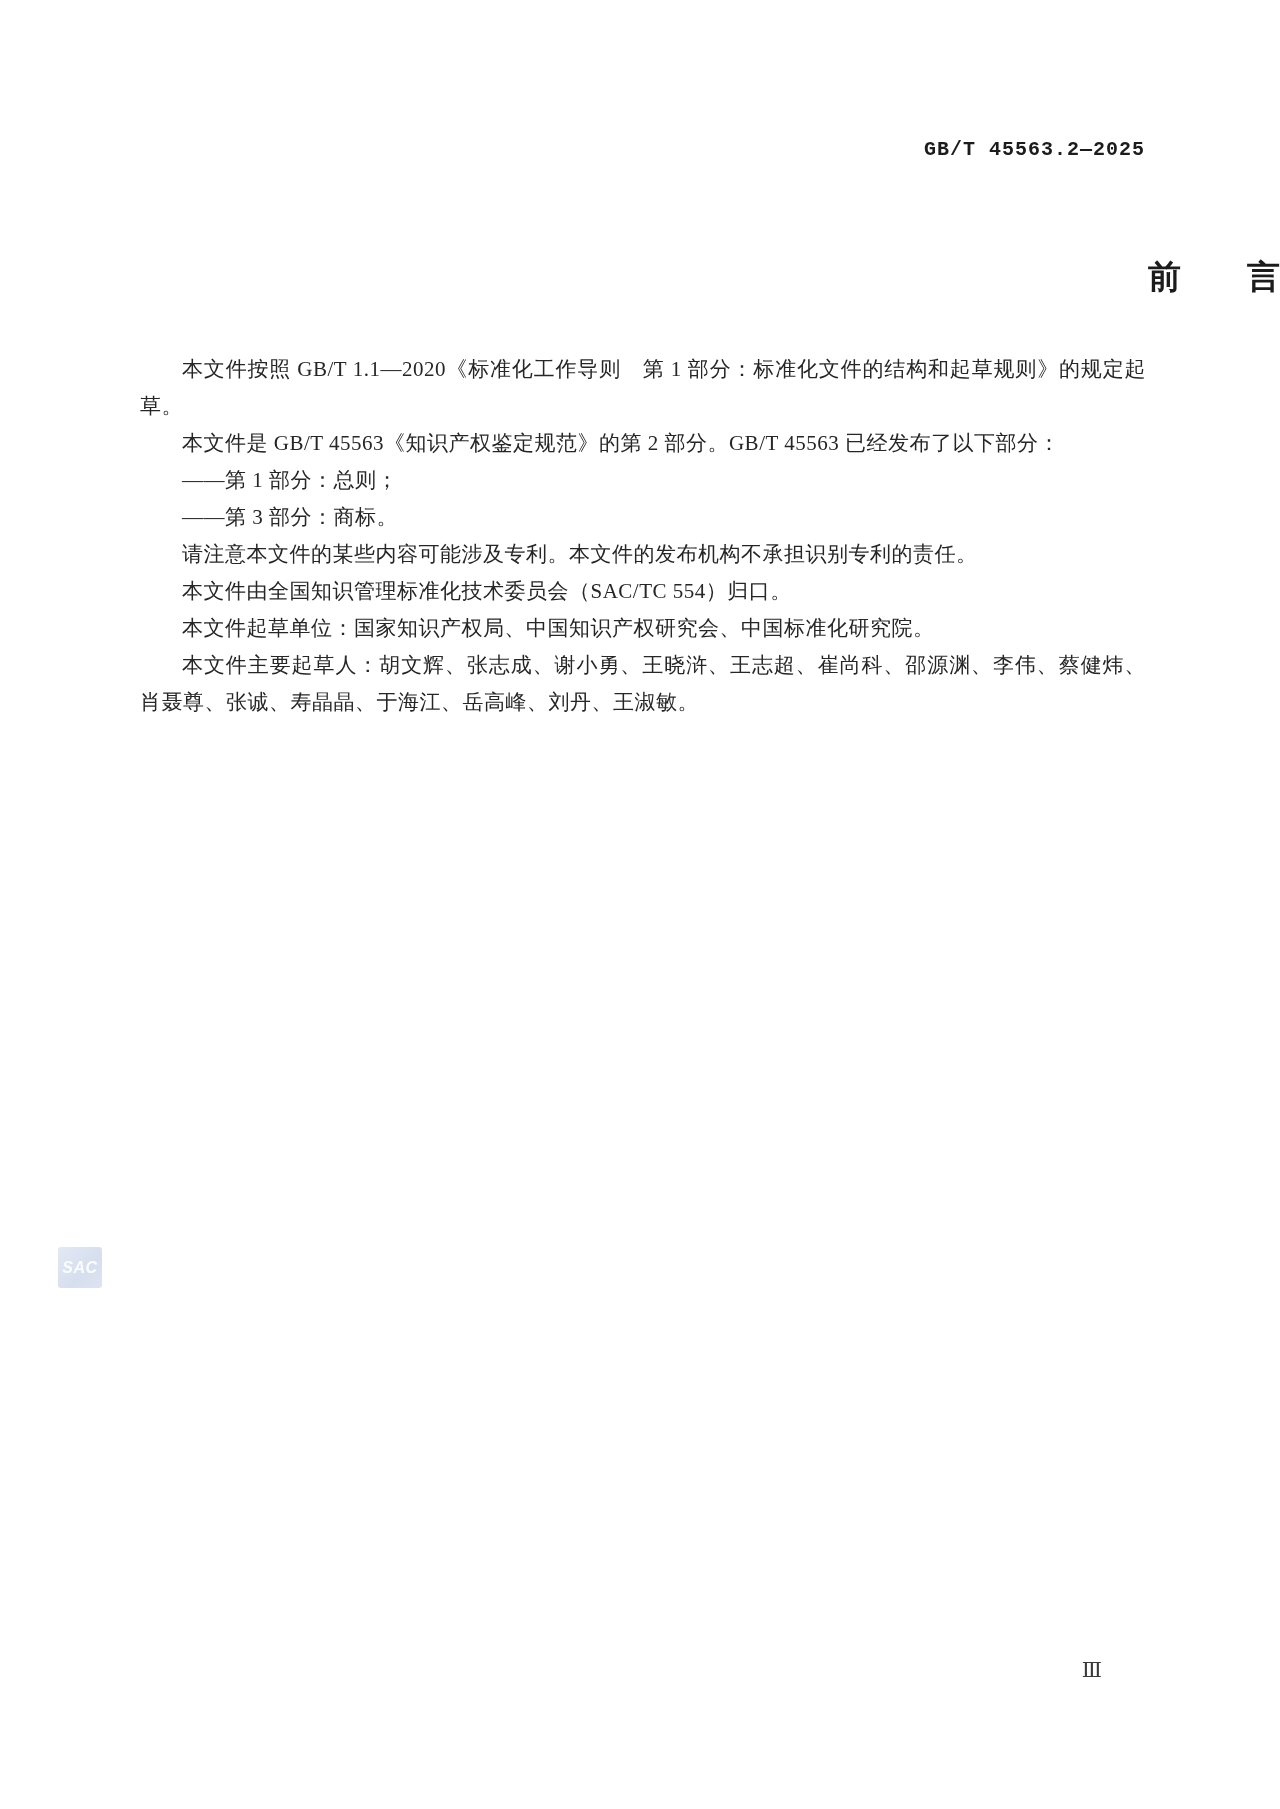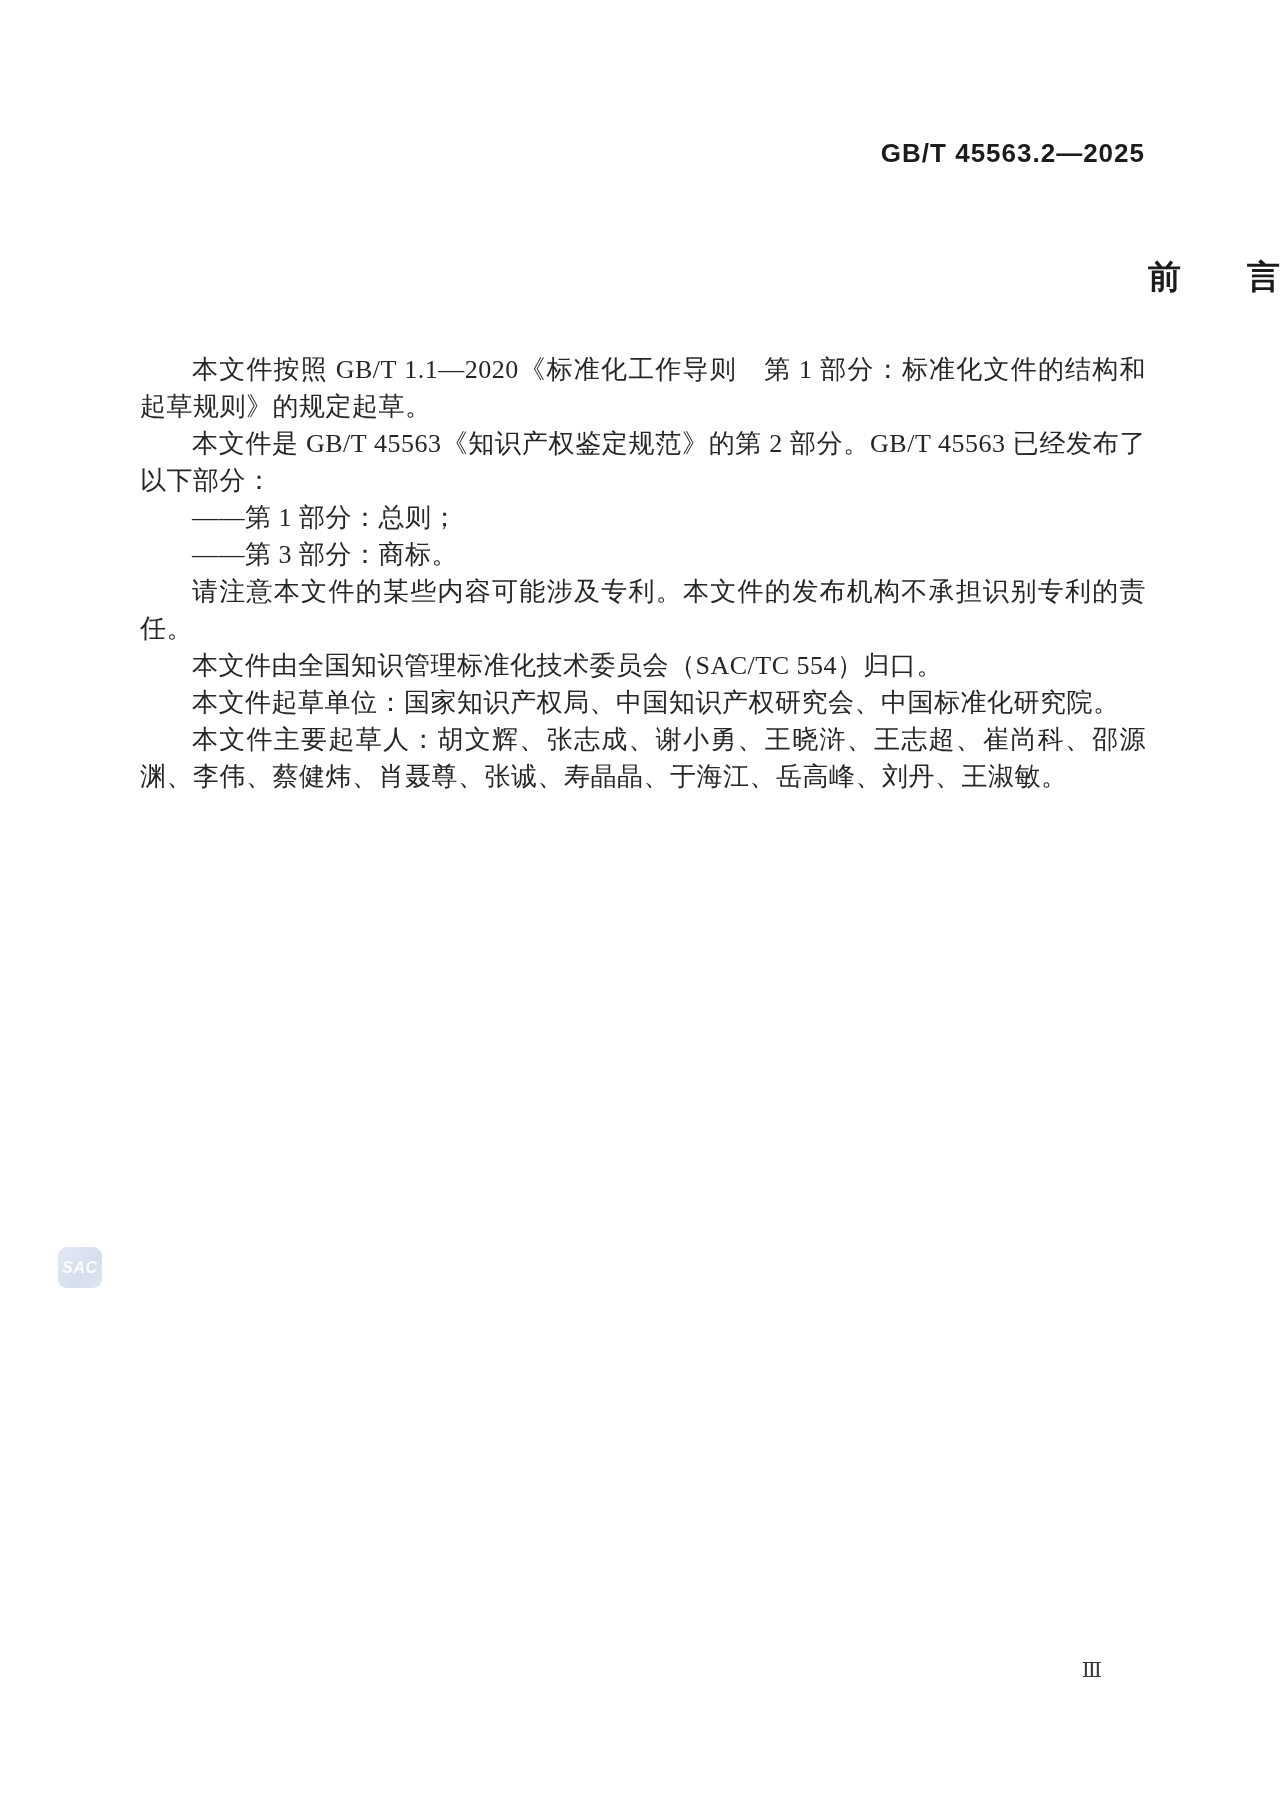--- a/index.html
+++ b/index.html
@@ -15,23 +15,23 @@
     overflow: hidden;
     font-family: "Liberation Serif", "DejaVu Serif", serif;
     color: #262626;
   }
   .std-number {
     position: absolute;
     top: 138px;
     left: 140px;
     right: 135px;
     text-align: right;
-    font-family: Liberation Sans, sans-serif;
+    font-family: Liberation Mono, monospace;
     font-weight: bold;
-    font-size: 26px;
+    font-size: 20px;
     letter-spacing: 1px;
     color: #1c1c1c;
   }
   .doc-title {
     position: absolute;
     top: 255px;
     left: 0;
     width: 100%;
     text-align: right;
     font-family: "DejaVu Sans", "Liberation Sans", sans-serif;
@@ -40,34 +40,34 @@
     color: #1c1c1c;
   }
   .body-block {
     position: absolute;
     top: 351px;
     left: 140px;
     width: 1006px;
   }
   .body-block p {
     margin: 0;
-    font-size: 26px;
+    font-size: 21px;
     line-height: 37px;
     text-align: justify;
     text-indent: 2em;
     letter-spacing: 0.5px;
     color: #262626;
   }
   .watermark {
     position: absolute;
     left: 58px;
     top: 1247px;
     width: 44px;
     height: 41px;
-    border-radius: 9px;
+    border-radius: 3px;
     background: linear-gradient(135deg, #e3e9f4 0%, #d6dfee 60%, #dde4f1 100%);
     display: flex;
     align-items: center;
     justify-content: center;
     font-family: "Liberation Sans", sans-serif;
     font-style: italic;
     font-weight: bold;
     font-size: 16px;
     color: #fbfcfe;
     letter-spacing: 0.5px;

